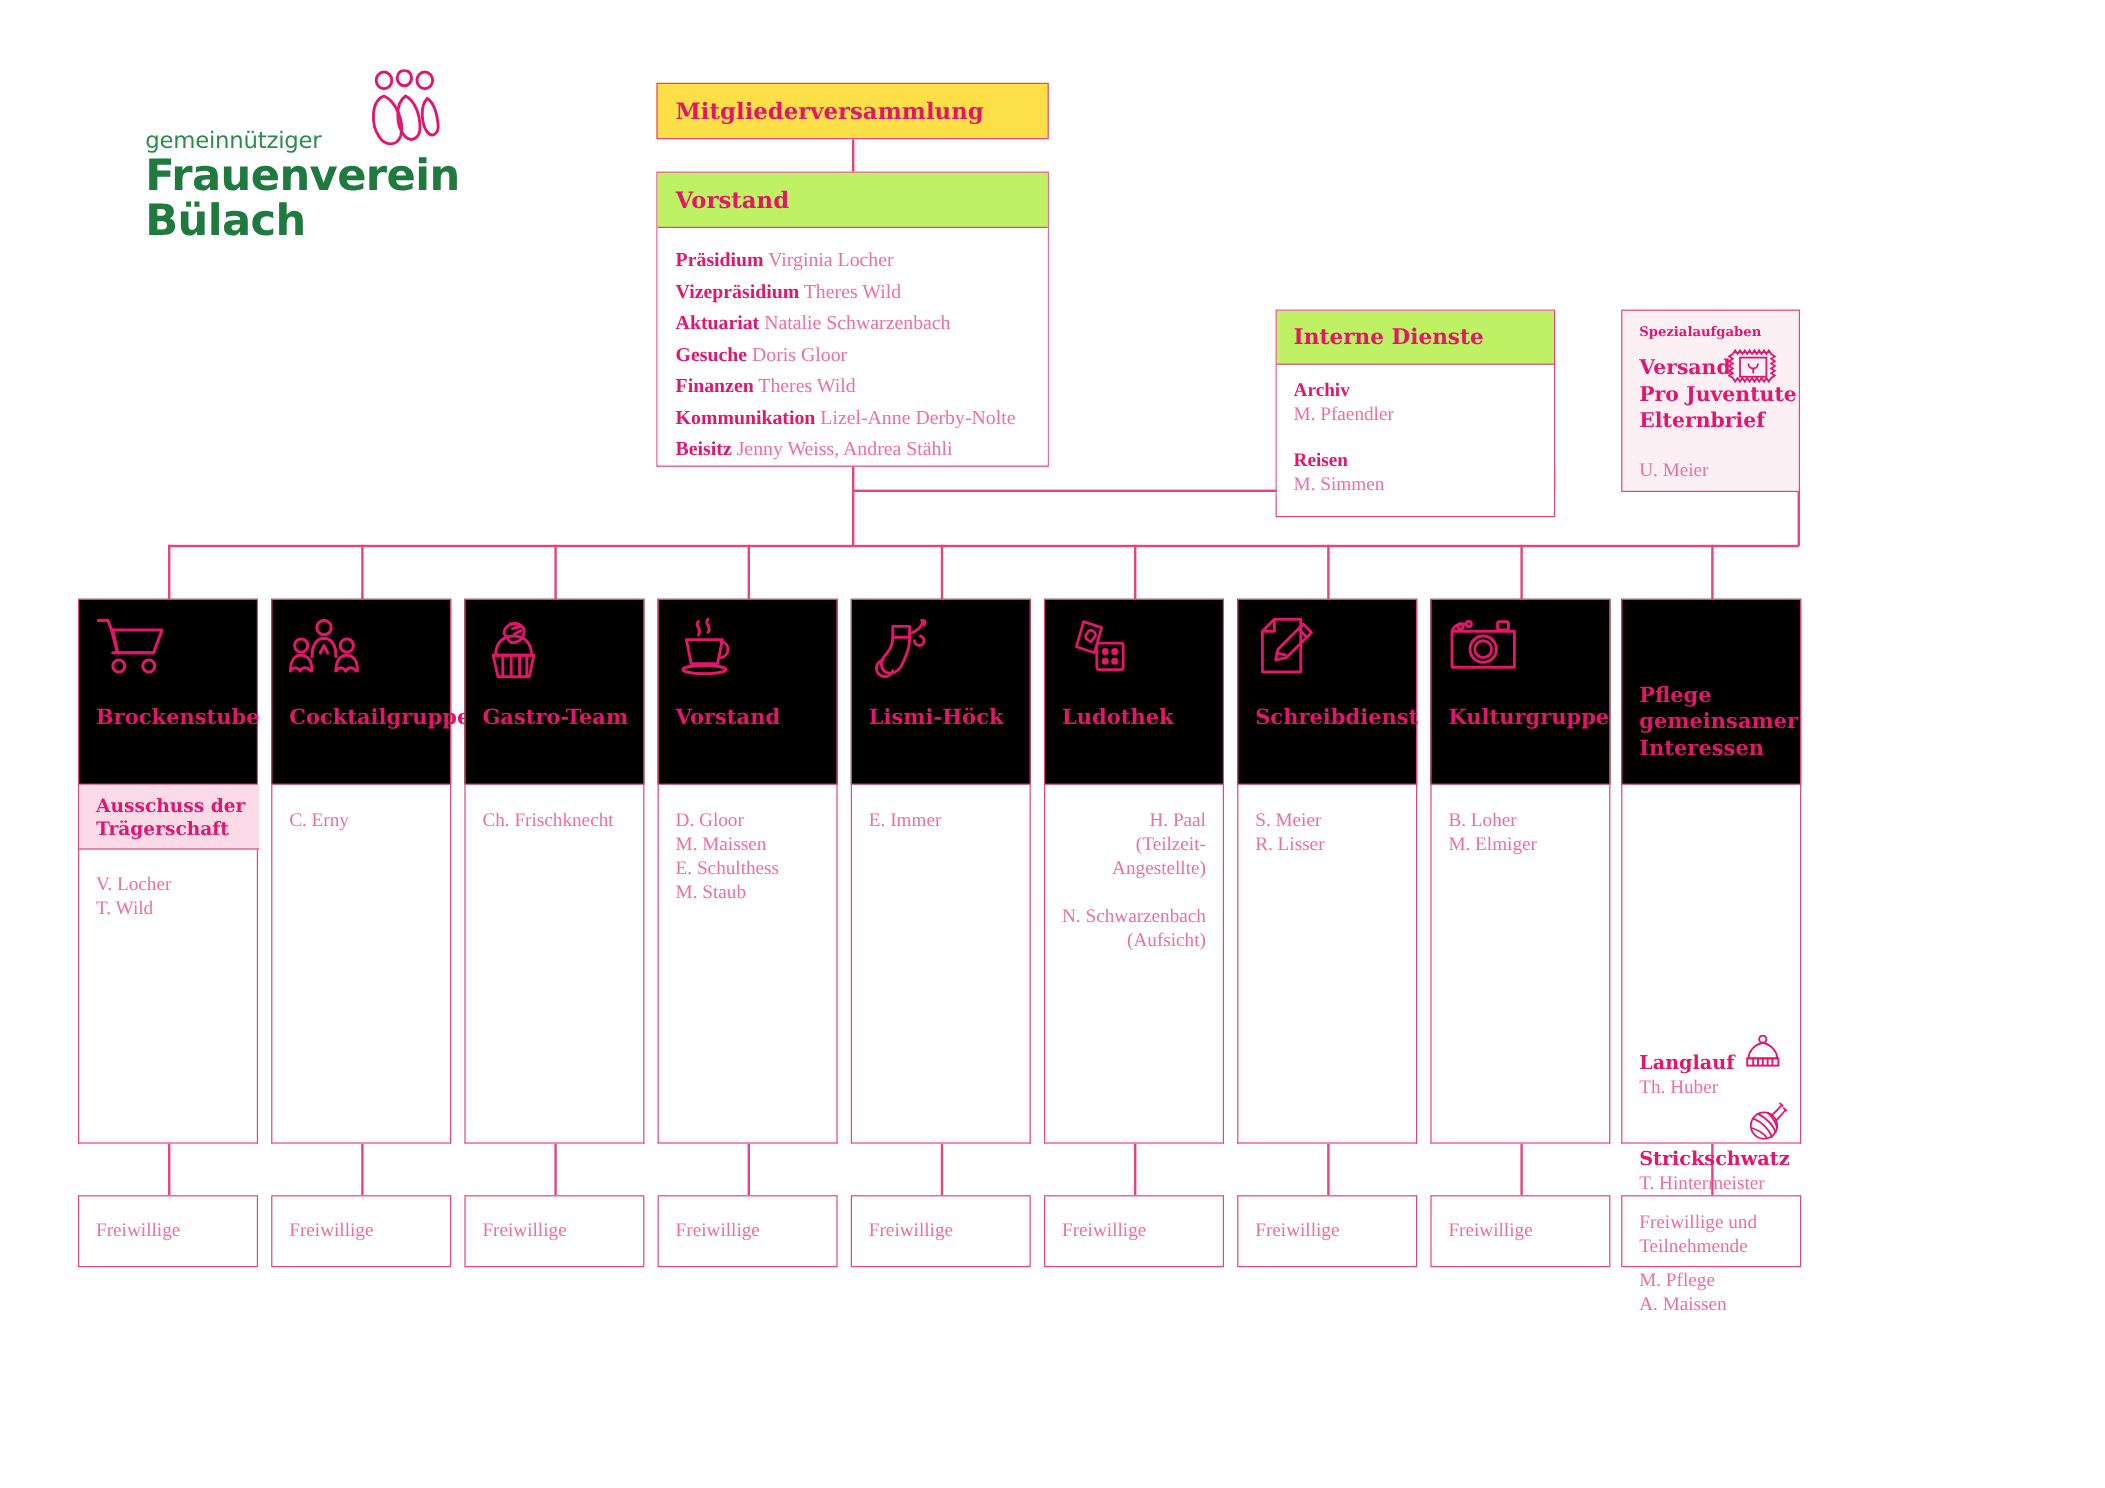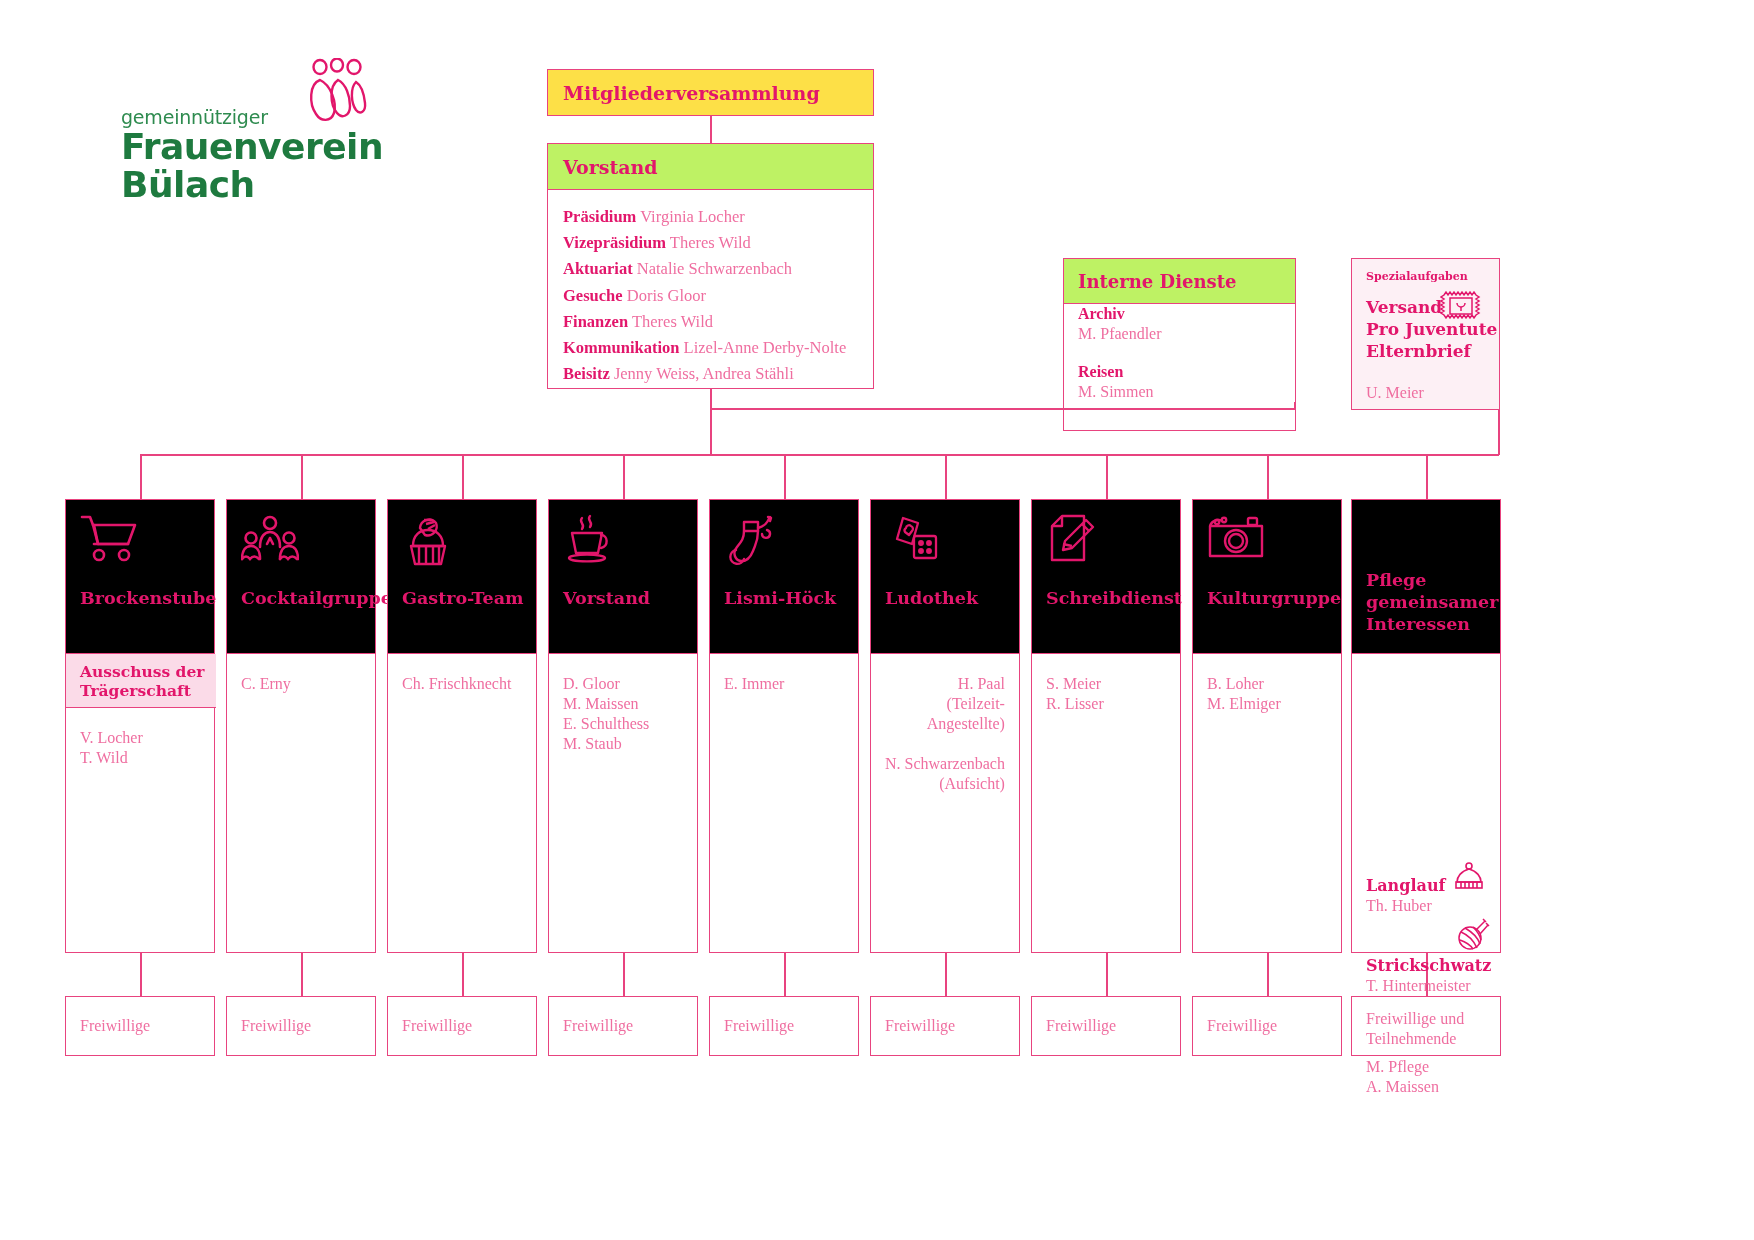--- a/index.html
+++ b/index.html
@@ -53,21 +53,21 @@
 
   #vorstand { left: 547px; top: 143px; width: 327px; height: 246px; }
   #vorstand .hdr { height: 46px; position: relative; }
   #vorstand .hdr .lbl { position: absolute; left: 15px; top: 12px; font-size: 19px; }
   #vorstand .list { padding: 14px 0 0 15px; }
   #vorstand .list div { font-size: 16.5px; line-height: 26.2px; white-space: nowrap; }
 
   #interne { left: 1063px; top: 258px; width: 233px; height: 173px; }
   #interne .hdr { height: 45px; position: relative; }
   #interne .hdr .lbl { position: absolute; left: 14px; top: 12px; font-size: 18px; }
-  #interne .list { padding: 0 0 0 14px; }
+  #interne .list { padding: 12px 0 0 14px; }
   #interne .list .e { font-size: 16px; line-height: 20px; margin-bottom: 18px; }
   #interne .list .e b { display: block; color: #e2166b; }
   #interne .list .e span { display: block; color: #ef6ea0; }
 
   #spezial { left: 1351px; top: 258px; width: 149px; height: 152px;
              background: #fdf0f5; }
   #spezial .tag { position: absolute; left: 14px; top: 11px;
                   font-family: "DejaVu Serif", serif;
                   font-weight: bold; font-size: 11px; color: #e2166b; }
   #spezial .big { position: absolute; left: 14px; top: 37px;

